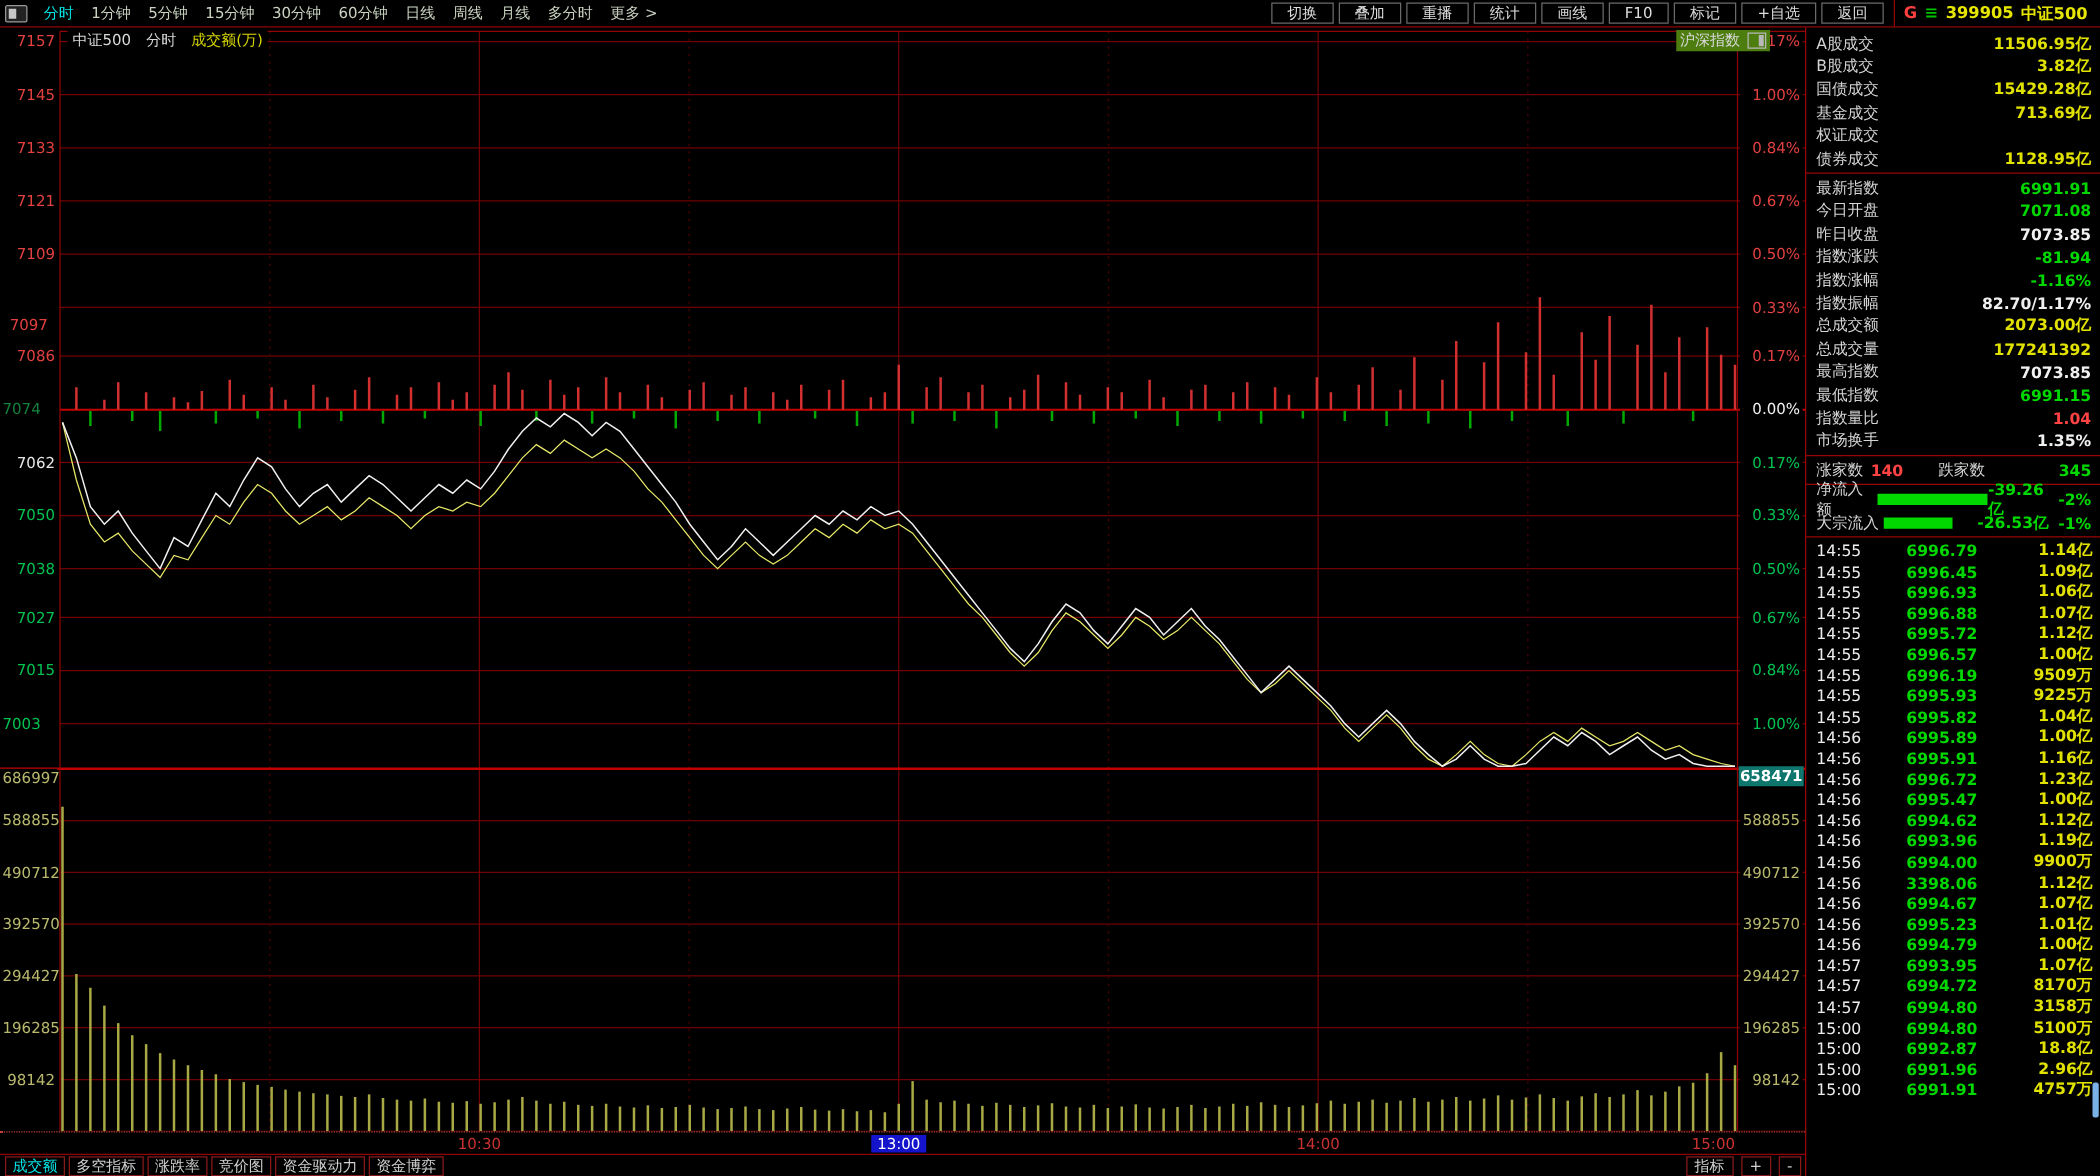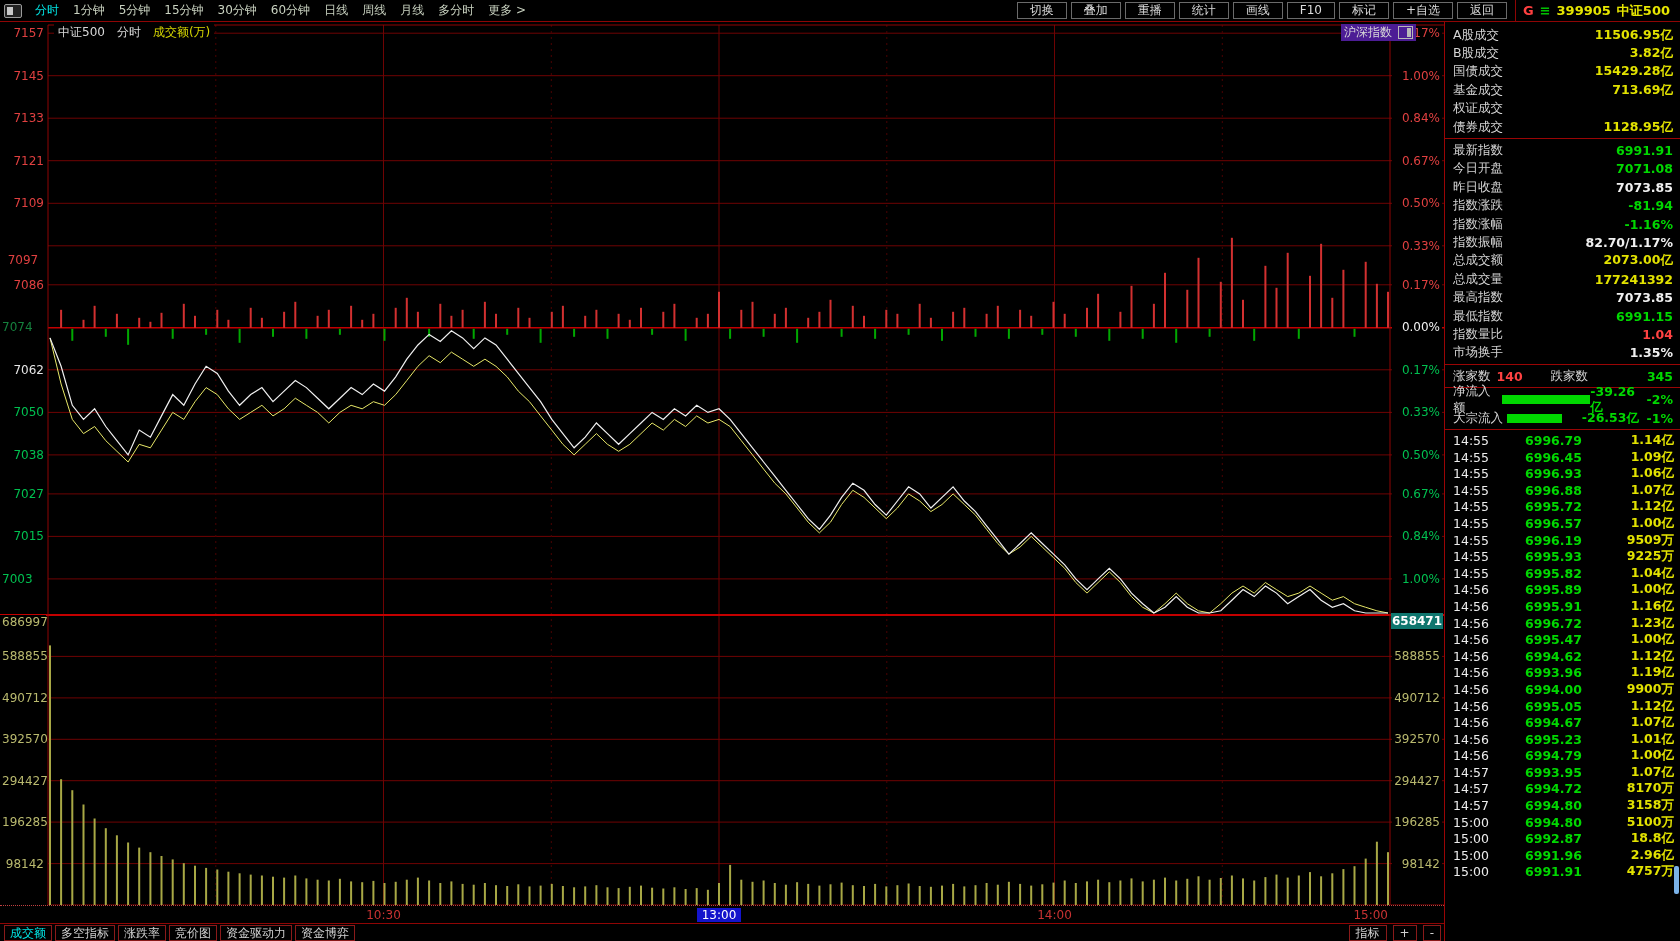--- a/index.html
+++ b/index.html
@@ -20,21 +20,21 @@
   .stock-title .g{color:#ff4040;}
   .stock-title .bars{color:#00c000;}
   .stock-title .code,.stock-title .name{color:#e6e600;}
   
   .chart-section{position:absolute;top:21px;left:0;width:1444px;height:920px;background:#000;}
   #chart-svg{position:absolute;left:0;top:0;z-index:0;}
   .chart-header-left{position:absolute;top:3px;left:54px;display:flex;gap:12px;z-index:2;background:#000;padding:0 4px;}
   .hdr-txt{color:#d8d8d8;}
   .hdr-metric{color:#d6d600;}
   .chart-header-right{position:absolute;top:3px;right:28px;display:flex;gap:6px;align-items:center;
-                      z-index:2;background:#4c1d95;padding:0 3px;color:#d8d8d8;}
+                      z-index:2;background:#4d7c0f;padding:0 3px;color:#d8d8d8;}
   .panel-icon{width:13px;height:11px;border:1px solid #b8b8b8;position:relative;}
   .panel-icon::after{content:"";position:absolute;right:1px;top:1px;bottom:1px;width:4px;background:#b8b8b8;}
   .ax{position:absolute;font-size:12px;line-height:14px;height:14px;z-index:1;background:#000;padding:0 2px;}
   .vol-badge{position:absolute;left:1391px;top:592px;width:52px;height:16px;background:#0f766e;color:#fff;
              font-weight:bold;text-align:center;line-height:16px;z-index:3;}
   .time-strip{position:absolute;left:0;top:884px;width:1444px;height:18px;border-top:1px dotted #c04040;z-index:2;background:#000;}
   .t-label{position:absolute;top:2px;height:14px;line-height:14px;color:#c83232;}
   .t-badge{background:#1414cc;color:#fff;padding:0 5px;}
   .bottom-tabs{position:absolute;left:0;top:902px;width:1444px;height:18px;display:flex;align-items:center;gap:3px;
                padding-left:4px;border-top:1px solid #8f0505;z-index:2;background:#000;box-sizing:border-box;}
@@ -639,21 +639,21 @@
           <span class="tick-price">6993.96</span>
           <span class="tick-amt">1.19亿</span>
         </div>
         <div class="tick-row">
           <span class="tick-time">14:56</span>
           <span class="tick-price">6994.00</span>
           <span class="tick-amt">9900万</span>
         </div>
         <div class="tick-row">
           <span class="tick-time">14:56</span>
-          <span class="tick-price">6995.05</span>
+          <span class="tick-price">3398.06</span>
           <span class="tick-amt">1.12亿</span>
         </div>
         <div class="tick-row">
           <span class="tick-time">14:56</span>
           <span class="tick-price">6994.67</span>
           <span class="tick-amt">1.07亿</span>
         </div>
         <div class="tick-row">
           <span class="tick-time">14:56</span>
           <span class="tick-price">6995.23</span>

